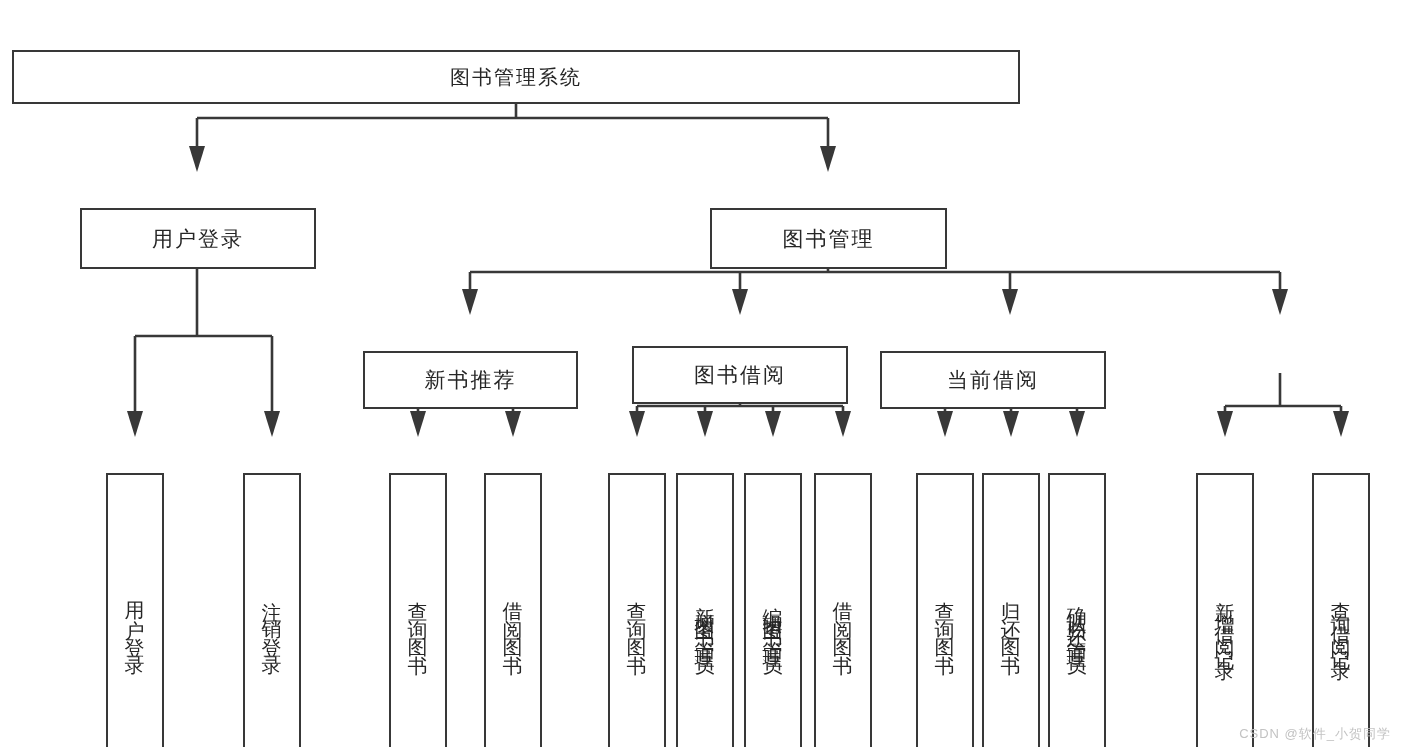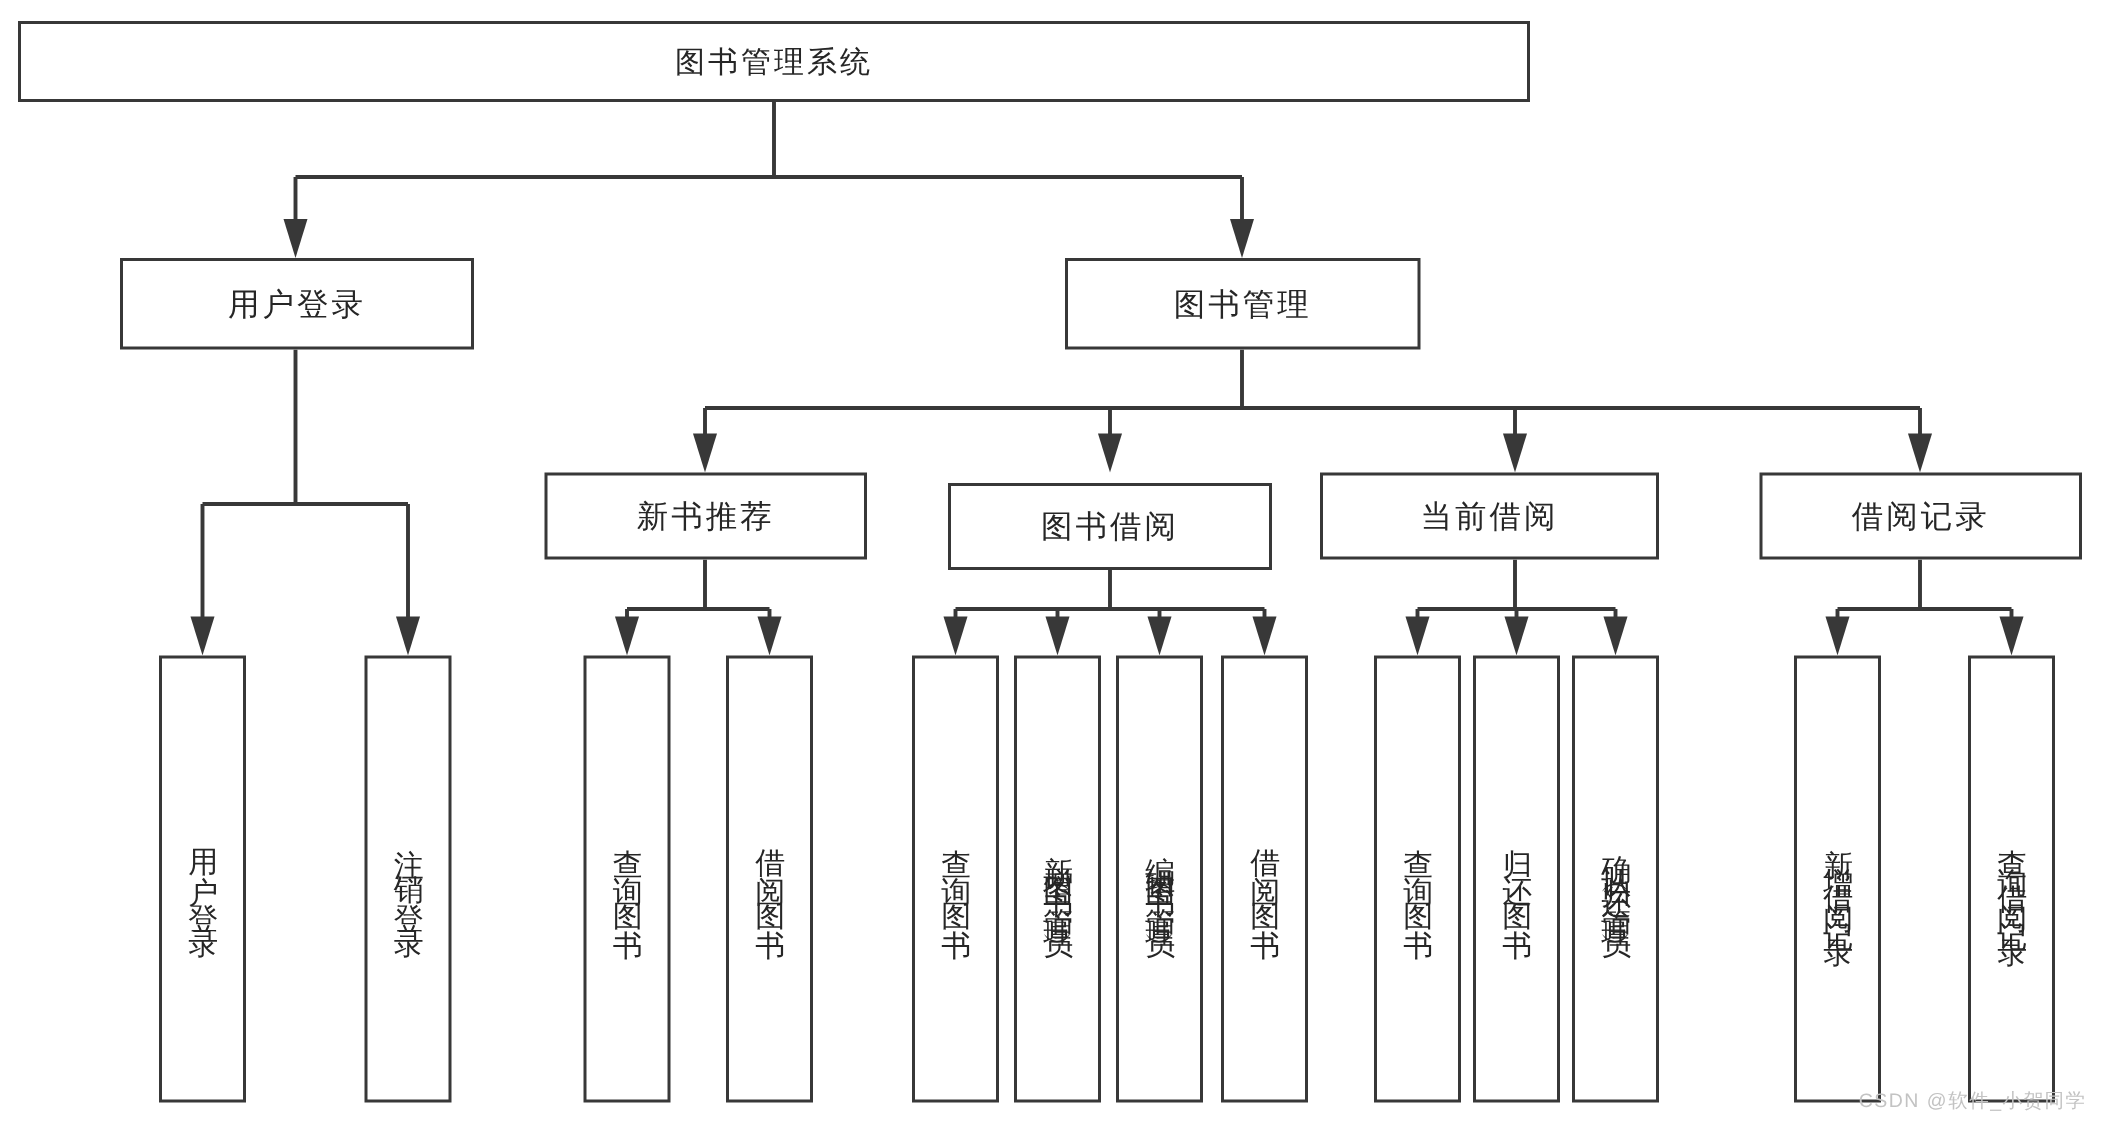--- a/index.html
+++ b/index.html
@@ -31,20 +31,21 @@
     stroke: none;
   }
   .node {
     position: absolute;
     background: #ffffff;
     border: 2px solid #383838;
     display: flex;
     align-items: center;
     justify-content: center;
     z-index: 2;
+    margin-top: 36px;
   }
   .node.hbox .label {
     font-size: 21px;
     letter-spacing: 2px;
     white-space: nowrap;
     color: #262626;
   }
   .node.root .label { font-size: 20px; }
   .node.leaf .label {
     writing-mode: vertical-rl;
@@ -115,28 +116,25 @@
   <div class="node hbox" style="left:80px; top:172px; width:236px; height:61px;">
     <span class="label">用户登录</span>
   </div>
   <div class="node hbox" style="left:710px; top:172px; width:237px; height:61px;text-align:center;">
     <span class="label">图书管理</span>
   </div>
 
   <div class="node hbox" style="left:363px; top:315px; width:215px; height:58px;text-align:center;">
     <span class="label">新书推荐</span>
   </div>
-  <div class="node hbox" style="left:632px; top:322px; width:216px; height:58px;">
+  <div class="node hbox" style="left:632px; top:310px; width:216px; height:58px;">
     <span class="label">图书借阅</span>
   </div>
   <div class="node hbox" style="left:880px; top:315px; width:226px; height:58px;">
     <span class="label">当前借阅</span>
-  </div>
-  <div class="node hbox" style="left:1173px; top:315px; width:215px; height:58px;">
-    <span class="label">借阅记录</span>
   </div>
 
   <div class="node leaf" style="left:106px; top:437px; width:58px; height:298px;">
     <span class="label">用户登录</span>
   </div>
   <div class="node leaf" style="left:243px; top:437px; width:58px; height:298px;">
     <span class="label">注销登录</span>
   </div>
 
   <div class="node leaf" style="left:389px; top:437px; width:58px; height:298px;">

